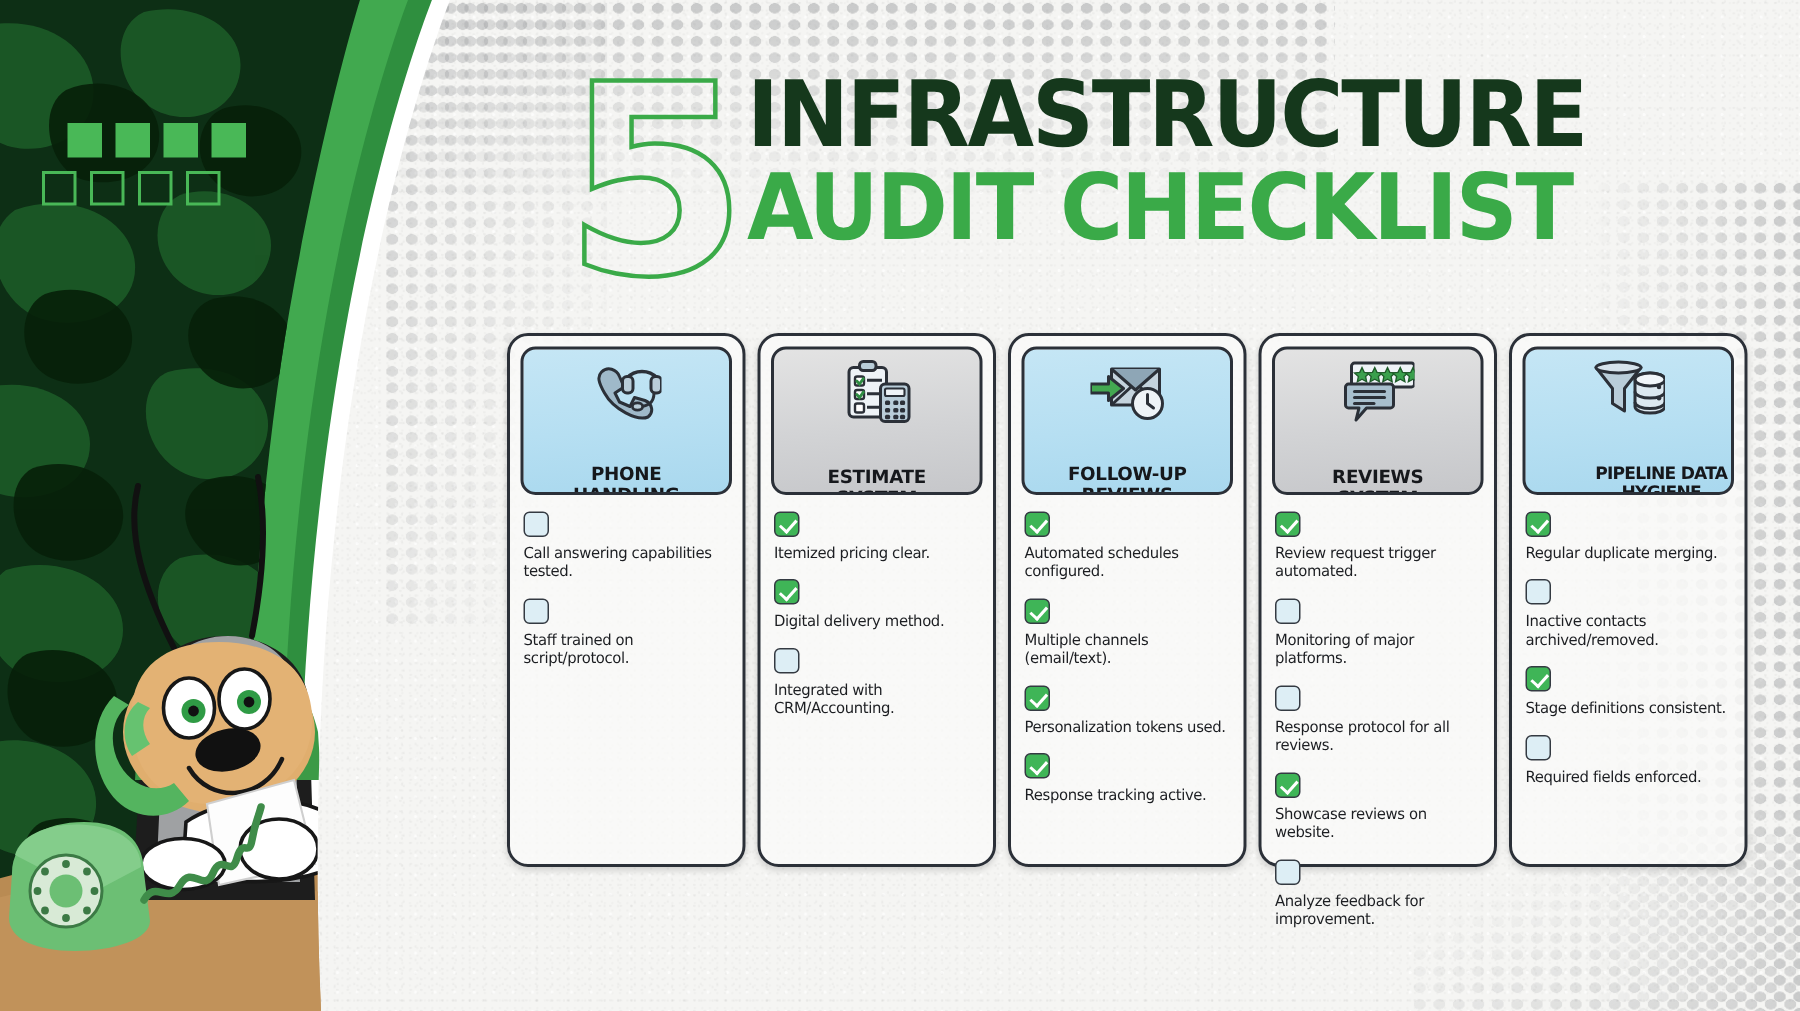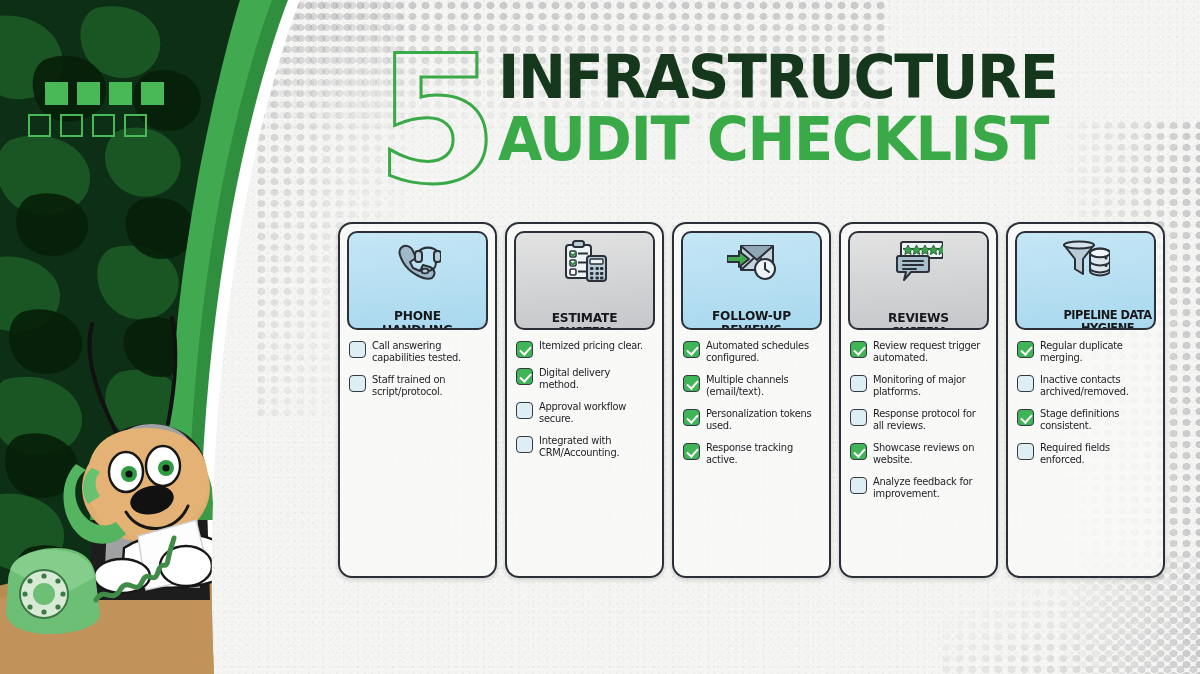--- a/index.html
+++ b/index.html
@@ -196,20 +196,21 @@
     margin-top: 10px;
     display: flex;
     flex-direction: column;
     gap: 9px;
     padding-left: 2px;
   }
   .check-item {
     display: flex;
     align-items: flex-start;
     gap: 6px;
+    flex-direction: column;
   }
   .cbox {
     flex: 0 0 17px;
     width: 17px; height: 17px;
     border-radius: 4px;
     border: 1.6px solid #343a42;
     margin-top: 1px;
     position: relative;
   }
   .cbox.off { background: #ddeef5; }
@@ -442,24 +443,20 @@
           <div class="check-item">
             <span class="cbox on"></span>
             <span class="ctext">Itemized pricing clear.</span>
           </div>
           <div class="check-item">
             <span class="cbox on"></span>
             <span class="ctext">Digital delivery method.</span>
           </div>
           <div class="check-item">
             <span class="cbox off"></span>
-            <span class="ctext">Approval workflow secure.</span>
-          </div>
-          <div class="check-item">
-            <span class="cbox off"></span>
             <span class="ctext">Integrated with CRM/Accounting.</span>
           </div>
         </div>
       </div>
       <div class="card">
         <div class="card-header blue">
           <div class="hdr-icon">
     <svg width="50" height="40" viewBox="0 0 50 40">
       <path d="M14,6 L46,6 L46,30 L14,30 Z" fill="#c4d3dd" stroke="#2b3038" stroke-width="2" stroke-linejoin="round"></path>
       <path d="M14,6 L30,20 L46,6" fill="#8ea6b6" stroke="#2b3038" stroke-width="2" stroke-linejoin="round"></path>

